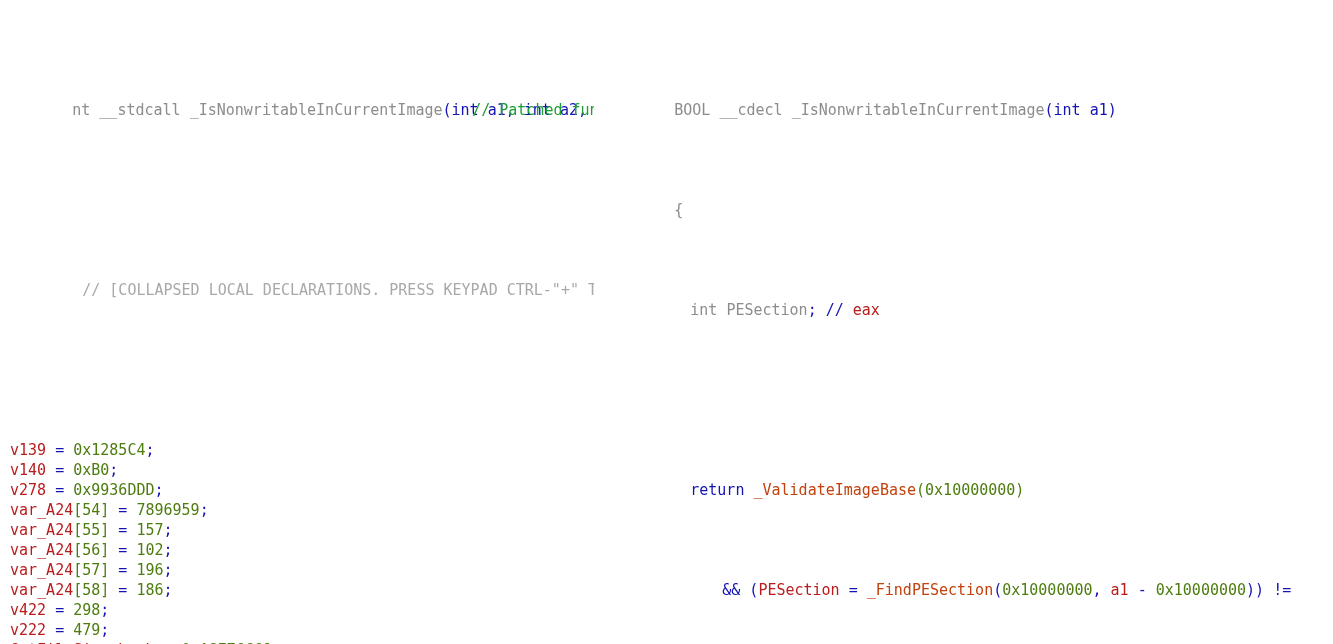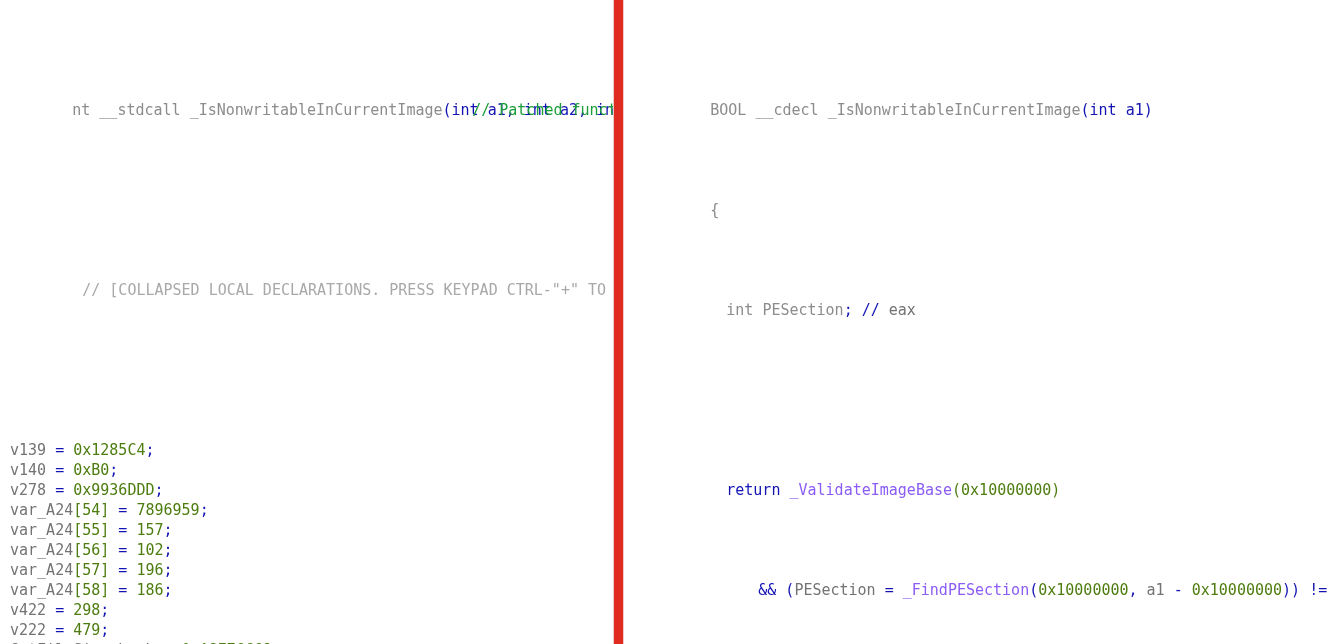--- a/index.html
+++ b/index.html
@@ -25,21 +25,21 @@
   
   .pane {
     position: absolute;
     top: 0;
     height: 644px;
     overflow: hidden;
     background: #ffffff;
   }
 
   #pane-left  { left: 0px;   width: 614px; }
-  #pane-right { left: 630px; width: 703px; }
+  #pane-right { left: 594px; width: 703px; }
 
   
   #divider {
     position: absolute;
     top: 0;
     left: 614px;
     width: 9px;
     height: 644px;
     background: #e02b20;
   }
@@ -66,23 +66,23 @@
   }
 
   .line {
     height: 20px;
     white-space: pre;
   }
 
   
   .t-plain   { color: #8c8c8c; }
   .t-punc    { color: #1414b4; }
-  .t-var     { color: #737373; }
+  .t-var     { color: #b91c1c; }
   .t-num     { color: #4d7c0f; }
-  .t-func    { color: #8b5cf6; margin-top: 20px; }
+  .t-func    { color: #c2410c; margin-top: 20px; }
   .t-op      { color: #1414b4; }
   .t-cmt     { color: #a8a8a8; }
   .t-cmt-g   { color: #1a9e37; }
   .t-ret     { color: #1414b4; margin-top: 36px; }
 </style>
 </head>
 <body>
 
 <div id="root">
 

